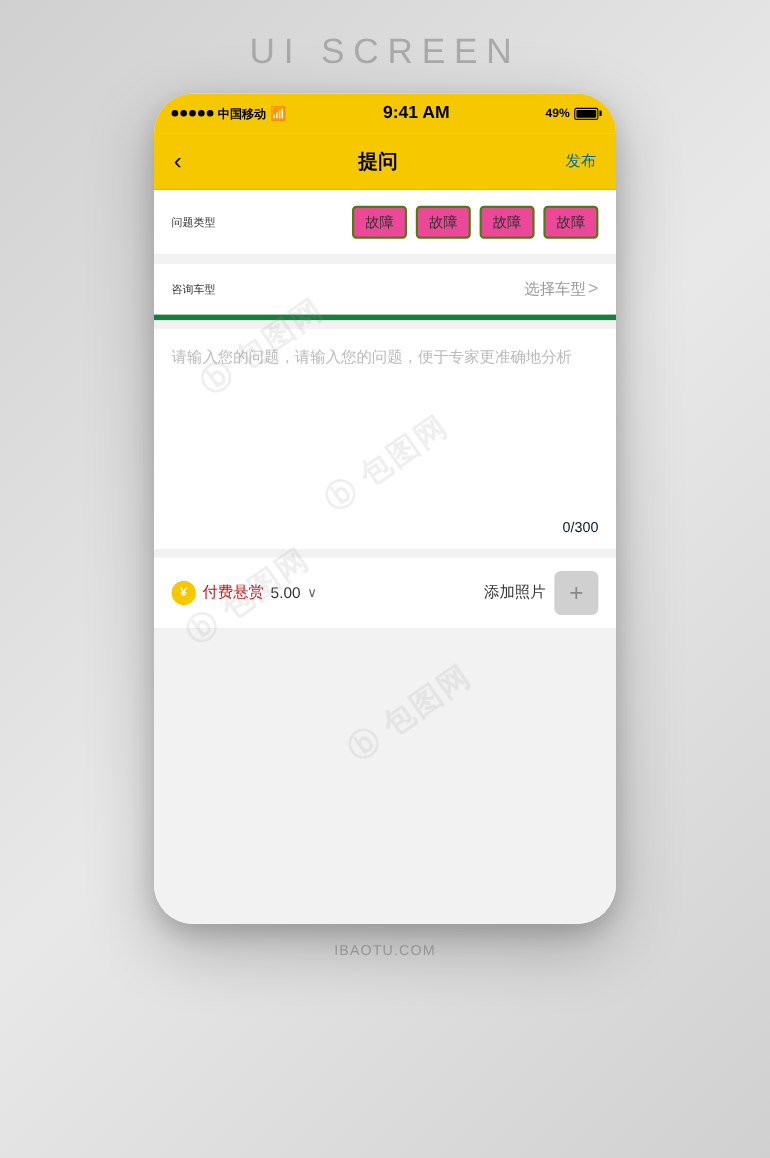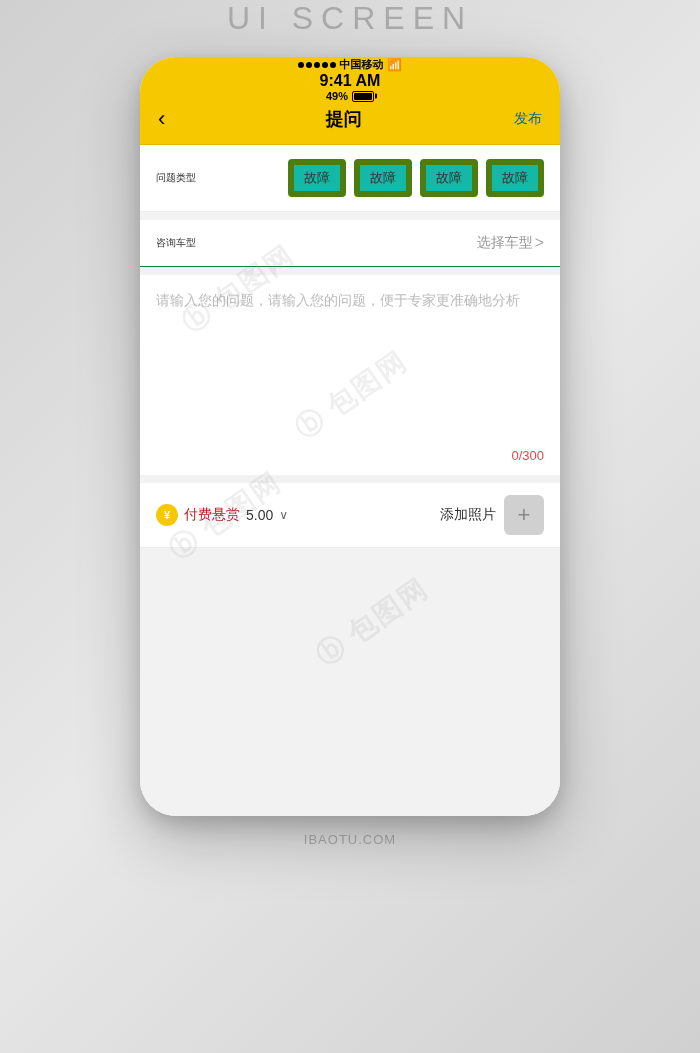--- a/index.html
+++ b/index.html
@@ -18,20 +18,21 @@
       font-family: -apple-system, 'PingFang SC', 'Helvetica Neue', Arial, sans-serif;
       position: relative;
       overflow: hidden;
     }
 
     .ui-screen-label {
       color: #aaaaaa;
       font-size: 32px;
       font-weight: 300;
       letter-spacing: 8px;
+      margin-top: 28px;
       margin-bottom: 20px;
     }
 
     .phone-container {
       width: 420px;
       background: #f2f2f2;
       border-radius: 36px;
       overflow: hidden;
       box-shadow: 0 20px 60px rgba(0,0,0,0.25), 0 8px 20px rgba(0,0,0,0.15);
       position: relative;
@@ -41,21 +42,20 @@
     .status-bar {
       background: #f5c800;
       height: 36px;
       display: flex;
       align-items: center;
       justify-content: space-between;
       padding: 0 16px;
       font-size: 11px;
       font-weight: 600;
       color: #000;
-      flex-direction: column;
     }
 
     .status-left {
       display: flex;
       align-items: center;
       gap: 4px;
     }
 
     .signal-dots {
       display: flex;
@@ -170,37 +170,37 @@
       color: #333;
       font-weight: 400;
     }
 
     .type-tags {
       display: flex;
       gap: 8px;
     }
 
     .type-tag {
-      border: 6px solid #4d7c0f;
+      border: 2px solid #4d7c0f;
       border-radius: 4px;
       padding: 4px 10px;
       font-size: 13px;
       color: #333;
-      background: #14b8a6;
+      background: #ec4899;
       cursor: pointer;
     }
 
     
     .section-car {
       background: #ffffff;
       padding: 14px 16px;
       display: flex;
       align-items: center;
       justify-content: space-between;
-      border-bottom: 1px solid #15803d;
+      border-bottom: 5px solid #15803d;
       margin-bottom: 8px;
     }
 
     .car-select {
       display: flex;
       align-items: center;
       color: #999;
       font-size: 14px;
       cursor: pointer;
     }
@@ -224,21 +224,21 @@
       font-size: 14px;
       color: #bbbbbb;
       line-height: 1.7;
     }
 
     .char-count {
       position: absolute;
       bottom: 12px;
       right: 16px;
       font-size: 13px;
-      color: #ef4444;
+      color: #0f172a;
     }
 
     
     .section-bottom {
       background: #ffffff;
       padding: 12px 16px;
       display: flex;
       align-items: center;
       justify-content: space-between;
       border-bottom: 1px solid #eeeeee;

